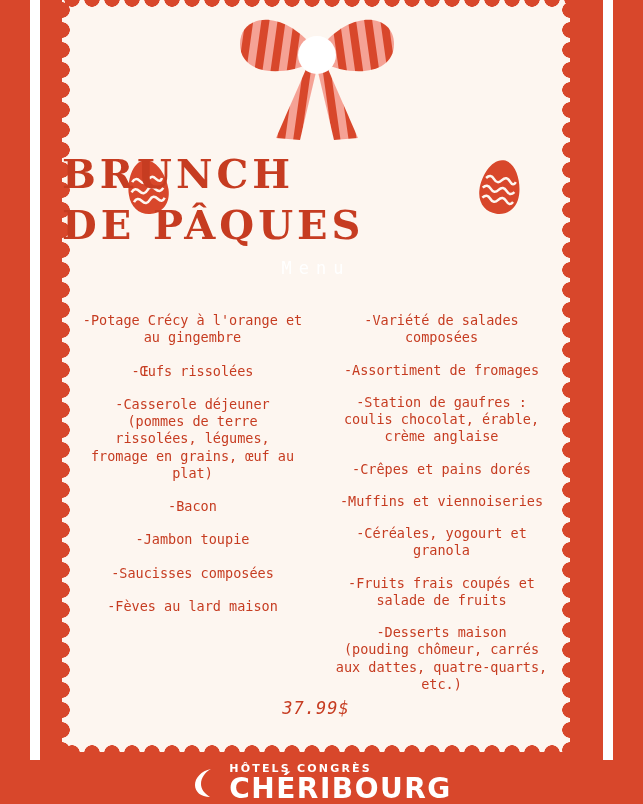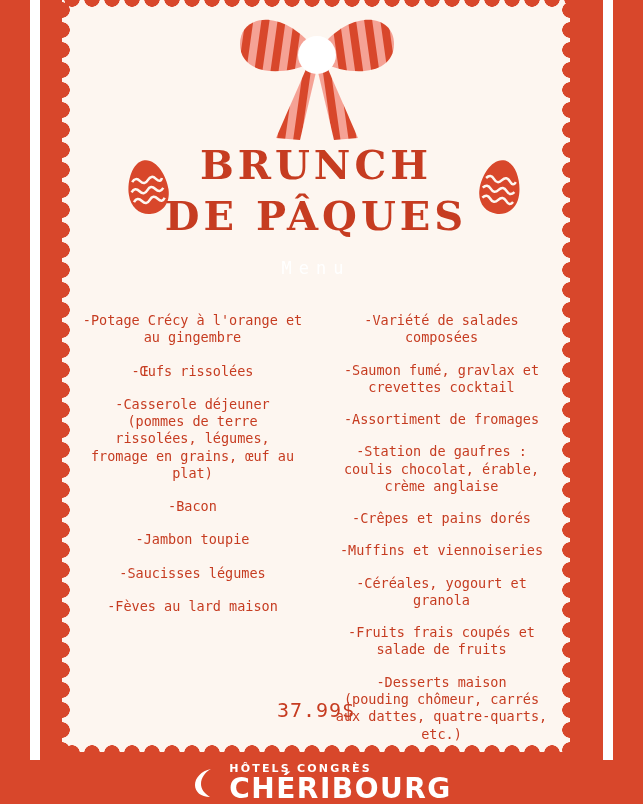--- a/index.html
+++ b/index.html
@@ -78,23 +78,22 @@
     width: 44px;
     height: 58px;
   }
   .egg.left  { left: 126px; top: 158px; transform: rotate(-8deg); }
   .egg.right { left: 478px; top: 158px; transform: rotate(8deg); }
 
   
   .title-wrap {
     position: absolute;
     left: 62px;
-    top: 139px;
-    width: 508px;
-    text-align: center;
+    top: 148px;
+    width: 508px;
   }
   .title-line {
     font-family: "DejaVu Serif", serif;
     font-weight: bold;
     color: #c63c21;
     font-size: 40px;
     letter-spacing: 4px;
     line-height: 1.28;
   }
   .menu-word {
@@ -134,22 +133,23 @@
   .col.right .item { margin-bottom: 15px; }
 
   
   .price {
     position: absolute;
     left: 62px;
     top: 698px;
     width: 508px;
     text-align: center;
     color: #c63c21;
-    font-size: 20px;
+    font-size: 17px;
     letter-spacing: 1px;
+    font-style: italic;
   }
 
   
   .footer {
     position: absolute;
     left: 0;
     top: 762px;
     width: 643px;
     height: 42px;
     display: flex;
@@ -243,28 +243,26 @@
     <div class="item">-Potage Crécy à l'orange et
 au gingembre</div>
     <div class="item">-Œufs rissolées</div>
     <div class="item">-Casserole déjeuner
 (pommes de terre
 rissolées, légumes,
 fromage en grains, œuf au
 plat)</div>
     <div class="item">-Bacon</div>
     <div class="item">-Jambon toupie</div>
-    <div class="item">-Saucisses légumes</div>
+    <div class="item">-Saucisses composées</div>
     <div class="item">-Fèves au lard maison</div>
   </div>
   <div class="col right">
     <div class="item">-Variété de salades
 composées</div>
-    <div class="item">-Saumon fumé, gravlax et
-crevettes cocktail</div>
     <div class="item">-Assortiment de fromages</div>
     <div class="item">-Station de gaufres :
 coulis chocolat, érable,
 crème anglaise</div>
     <div class="item">-Crêpes et pains dorés</div>
     <div class="item">-Muffins et viennoiseries</div>
     <div class="item">-Céréales, yogourt et
 granola</div>
     <div class="item">-Fruits frais coupés et
 salade de fruits</div>

